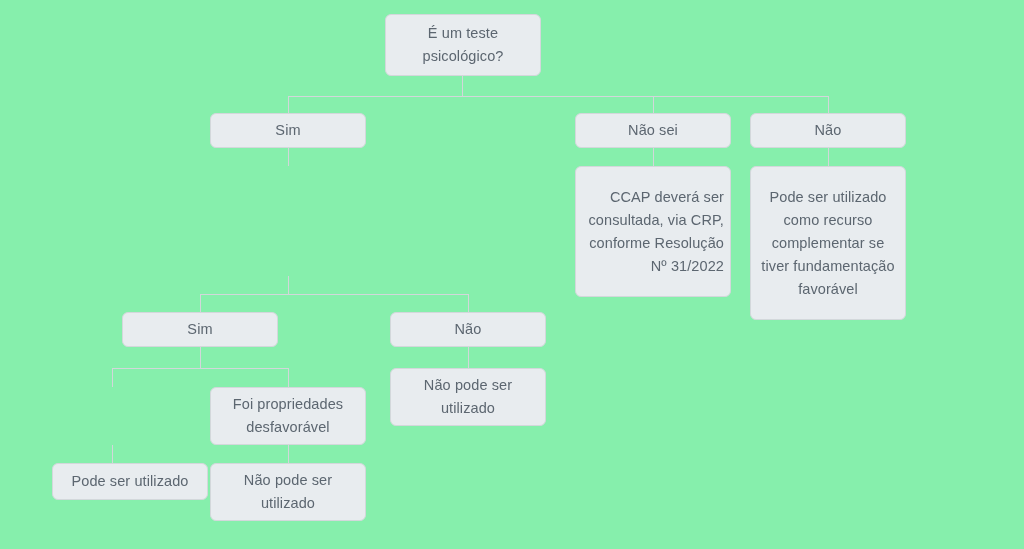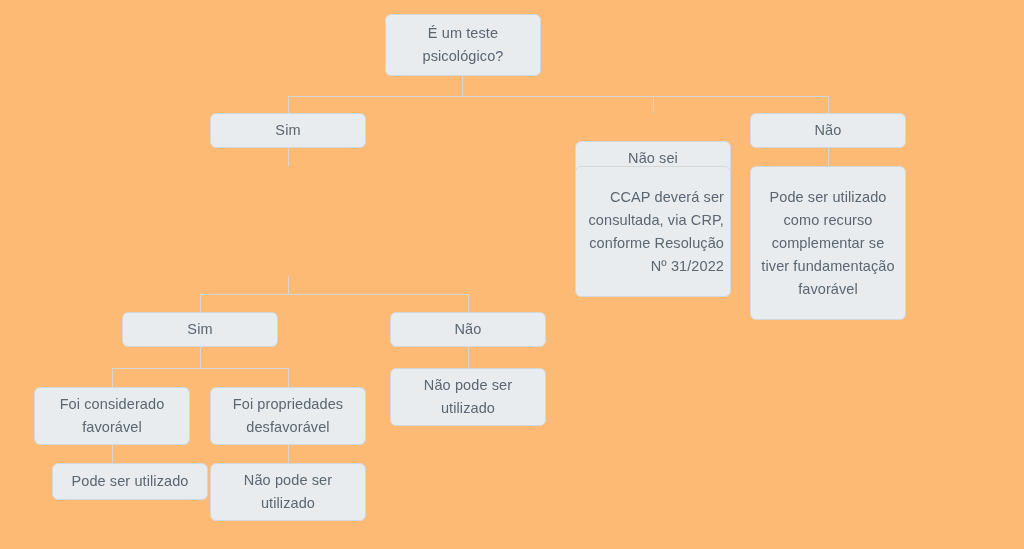--- a/index.html
+++ b/index.html
@@ -44,21 +44,21 @@
     position: absolute;
     background: #d2d7da;
     z-index: 1;
   }
   .edge.v { width: 1px; }
   .edge.h { height: 1px; }
 </style>
 </head>
 <body>
 
-<div id="canvas" style="background: #fdba74;">
+<div id="canvas" style="background: #86efac;">
     <div class="edge v" style="left: 462px; top: 76px; background: rgb(210, 215, 218); height: 20px; width: 1px;"></div>
     <div class="edge h" style="left: 288px; top: 96px; background: rgb(210, 215, 218); width: 540px; height: 1px;"></div>
     <div class="edge v" style="left: 288px; top: 96px; background: rgb(210, 215, 218); height: 17px; width: 1px;"></div>
     <div class="edge v" style="left: 653px; top: 96px; background: rgb(210, 215, 218); height: 17px; width: 1px;"></div>
     <div class="edge v" style="left: 828px; top: 96px; background: rgb(210, 215, 218); height: 17px; width: 1px;"></div>
     <div class="edge v" style="left: 288px; top: 148px; background: rgb(210, 215, 218); height: 18px; width: 1px;"></div>
     <div class="edge v" style="left: 653px; top: 148px; background: rgb(210, 215, 218); height: 18px; width: 1px;"></div>
     <div class="edge v" style="left: 828px; top: 148px; background: rgb(210, 215, 218); height: 18px; width: 1px;"></div>
     <div class="edge v" style="left: 288px; top: 276px; background: rgb(210, 215, 218); height: 18px; width: 1px;"></div>
     <div class="edge h" style="left: 200px; top: 294px; background: rgb(210, 215, 218); width: 268px; height: 1px;"></div>
@@ -70,44 +70,41 @@
     <div class="edge v" style="left: 112px; top: 368px; background: rgb(210, 215, 218); height: 19px; width: 1px;"></div>
     <div class="edge v" style="left: 288px; top: 368px; background: rgb(210, 215, 218); height: 19px; width: 1px;"></div>
     <div class="edge v" style="left: 112px; top: 445px; background: rgb(210, 215, 218); height: 18px; width: 1px;"></div>
     <div class="edge v" style="left: 288px; top: 445px; background: rgb(210, 215, 218); height: 18px; width: 1px;"></div>
     <div class="node" style="left: 385px; top: 14px; width: 156px; height: 62px; background: rgb(232, 236, 239); border-color: rgb(211, 216, 219); color: rgb(92, 102, 112);">
       <span class="label">É um teste psicológico?</span>
     </div>
     <div class="node" style="left: 210px; top: 113px; width: 156px; height: 35px; background: rgb(232, 236, 239); border-color: rgb(211, 216, 219); color: rgb(92, 102, 112);">
       <span class="label">Sim</span>
     </div>
-    <div class="node" style="left: 575px; top: 113px; width: 156px; height: 35px; background: rgb(232, 236, 239); border-color: rgb(211, 216, 219); color: rgb(92, 102, 112); margin-top: 28px;">
+    <div class="node" style="left: 575px; top: 113px; width: 156px; height: 35px; background: rgb(232, 236, 239); border-color: rgb(211, 216, 219); color: rgb(92, 102, 112);">
       <span class="label">Não sei</span>
     </div>
     <div class="node" style="left: 750px; top: 113px; width: 156px; height: 35px; background: rgb(232, 236, 239); border-color: rgb(211, 216, 219); color: rgb(92, 102, 112);">
       <span class="label">Não</span>
     </div>
     <div class="node" style="left: 575px; top: 166px; width: 156px; height: 131px; background: rgb(232, 236, 239); border-color: rgb(211, 216, 219); color: rgb(92, 102, 112); text-align: right;">
       <span class="label">CCAP deverá ser consultada, via CRP, conforme Resolução Nº 31/2022</span>
     </div>
     <div class="node" style="left: 750px; top: 166px; width: 156px; height: 154px; background: rgb(232, 236, 239); border-color: rgb(211, 216, 219); color: rgb(92, 102, 112);">
       <span class="label">Pode ser utilizado como recurso complementar se tiver fundamentação favorável</span>
     </div>
     <div class="node" style="left: 122px; top: 312px; width: 156px; height: 35px; background: rgb(232, 236, 239); border-color: rgb(211, 216, 219); color: rgb(92, 102, 112);">
       <span class="label">Sim</span>
     </div>
     <div class="node" style="left: 390px; top: 312px; width: 156px; height: 35px; background: rgb(232, 236, 239); border-color: rgb(211, 216, 219); color: rgb(92, 102, 112);">
       <span class="label">Não</span>
     </div>
     <div class="node" style="left: 390px; top: 368px; width: 156px; height: 58px; background: rgb(232, 236, 239); border-color: rgb(211, 216, 219); color: rgb(92, 102, 112);">
       <span class="label">Não pode ser utilizado</span>
     </div>
-    <div class="node" style="left: 34px; top: 387px; width: 156px; height: 58px; background: rgb(232, 236, 239); border-color: rgb(211, 216, 219); color: rgb(92, 102, 112);">
-      <span class="label">Foi considerado favorável</span>
-    </div>
     <div class="node" style="left: 210px; top: 387px; width: 156px; height: 58px; background: rgb(232, 236, 239); border-color: rgb(211, 216, 219); color: rgb(92, 102, 112);">
       <span class="label">Foi propriedades desfavorável</span>
     </div>
     <div class="node" style="left: 52px; top: 463px; width: 156px; height: 37px; background: rgb(232, 236, 239); border-color: rgb(211, 216, 219); color: rgb(92, 102, 112);">
       <span class="label">Pode ser utilizado</span>
     </div>
     <div class="node" style="left: 210px; top: 463px; width: 156px; height: 58px; background: rgb(232, 236, 239); border-color: rgb(211, 216, 219); color: rgb(92, 102, 112);">
       <span class="label">Não pode ser utilizado</span>
     </div>
   </div>

